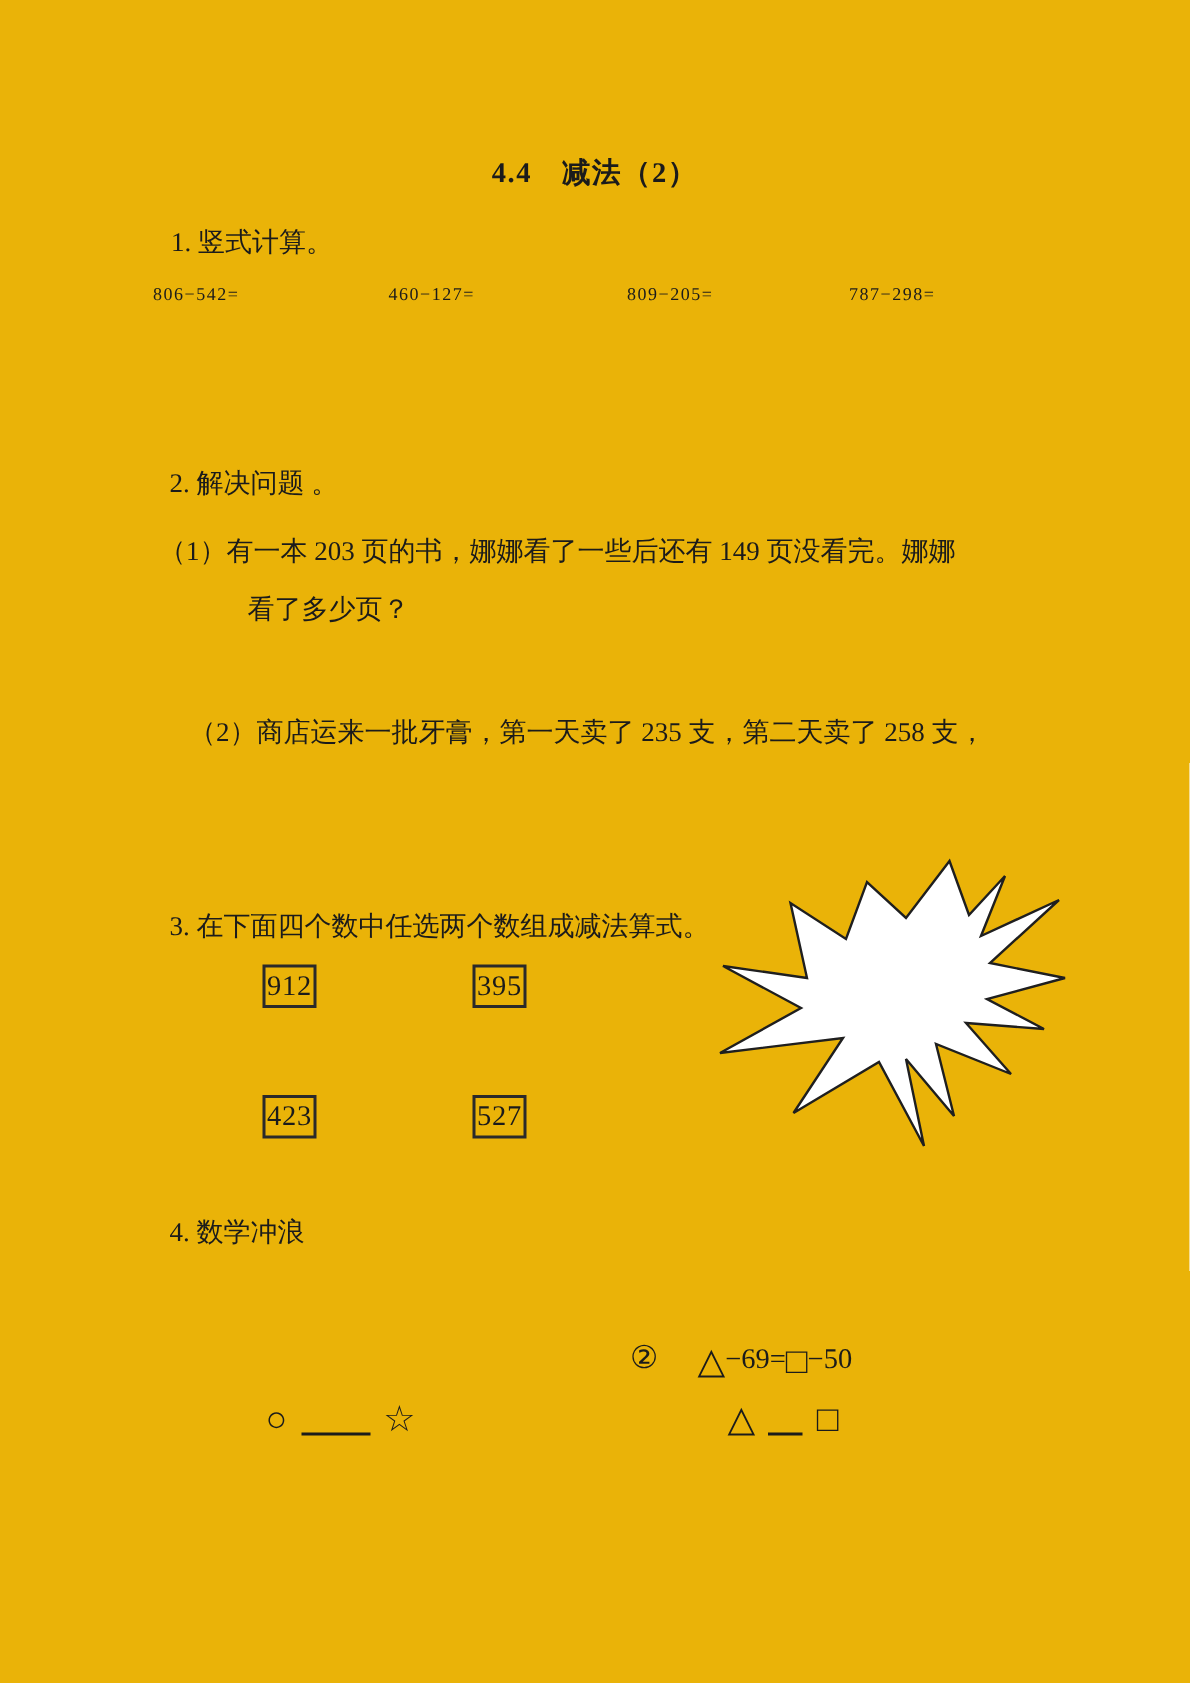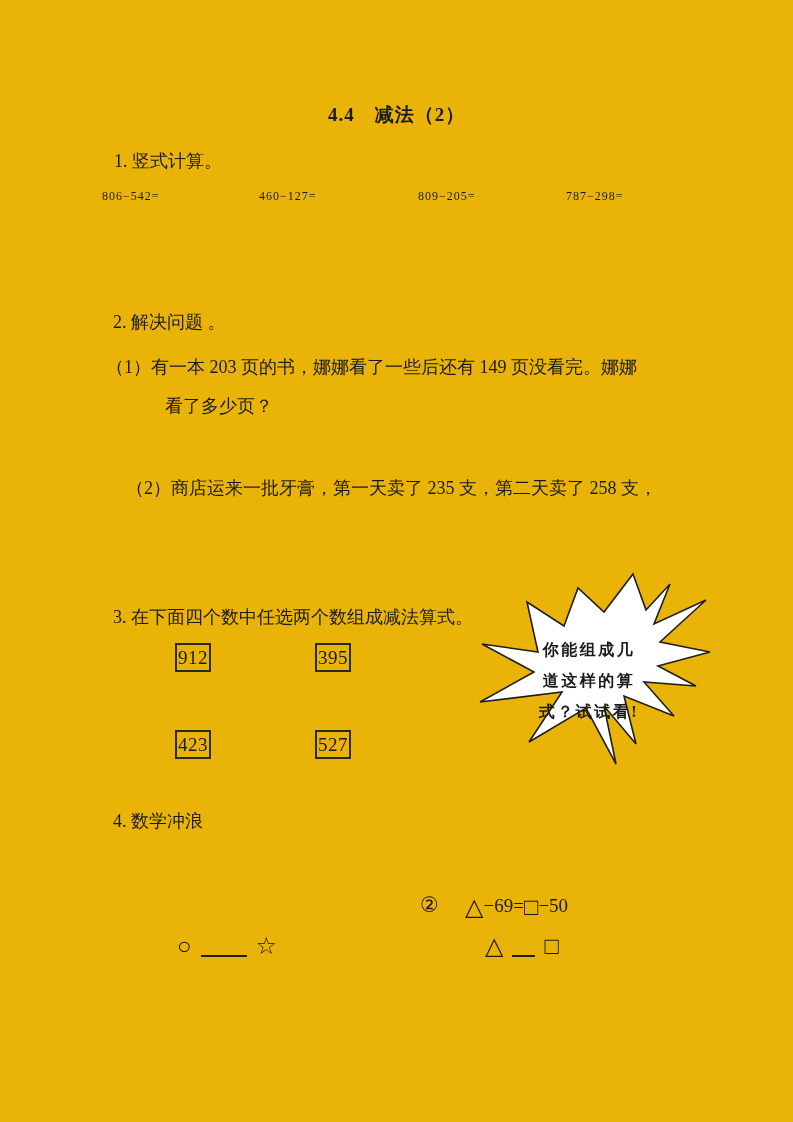--- a/index.html
+++ b/index.html
@@ -93,21 +93,20 @@
 
   <div class="abs t18 q3-label">3. 在下面四个数中任选两个数组成减法算式。</div>
   <div class="numbox nb-0">912</div>
   <div class="numbox nb-1">395</div>
   <div class="numbox nb-2">423</div>
   <div class="numbox nb-3">527</div>
 
   <svg class="burst-svg" width="234" height="196" viewBox="0 0 234 196">
     <polygon points="155,2 168,38 192,12 176,52 228,28 182,70 232,80 180,94 218,114 166,110 196,144 146,124 158,172 126,134 138,192 108,136 51,170 84,120 2,130 56,100 4,72 60,80 49,30 86,54 100,16 126,40" fill="#ffffff" stroke="#1f1f1f" stroke-width="1.6" stroke-linejoin="miter"></polygon>
   </svg>
-  <div class="burst-text"><span>你能组成几</span><br><span>道这样的算</span><br><span>式？试试看!</span></div>
 
   <div class="abs t18 q4-label">4. 数学冲浪</div>
 
 
   <div class="abs eq2-no"><span class="circled">②</span></div>
 
   <div class="abs eqrow eq2"><span class="shape">△</span><span>−69=</span><span class="shape">□</span><span>−50</span></div>
 
   <div class="abs cmprow cmp1"><span class="shape">○</span><span class="blank blank-long"></span><span class="shape">☆</span></div>
 

